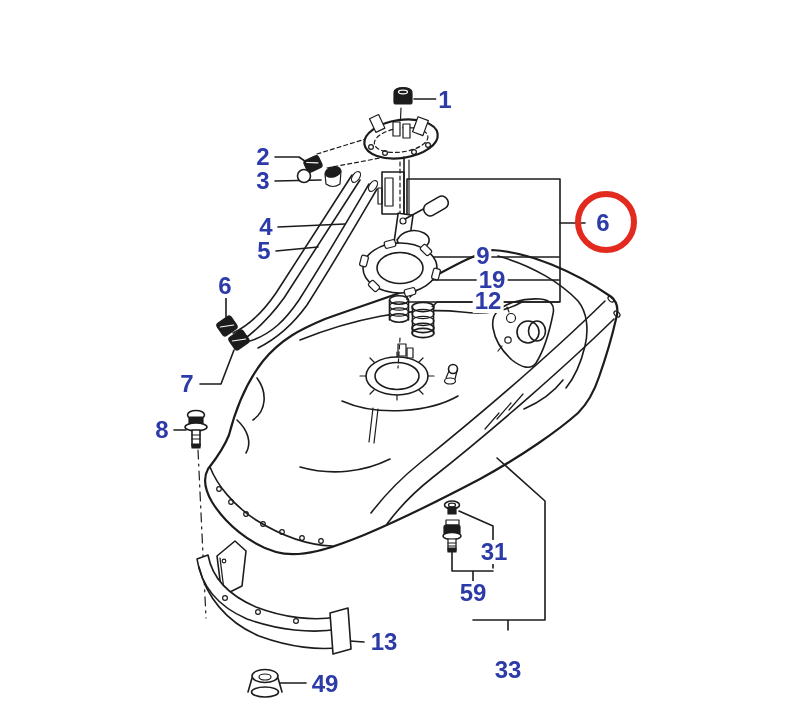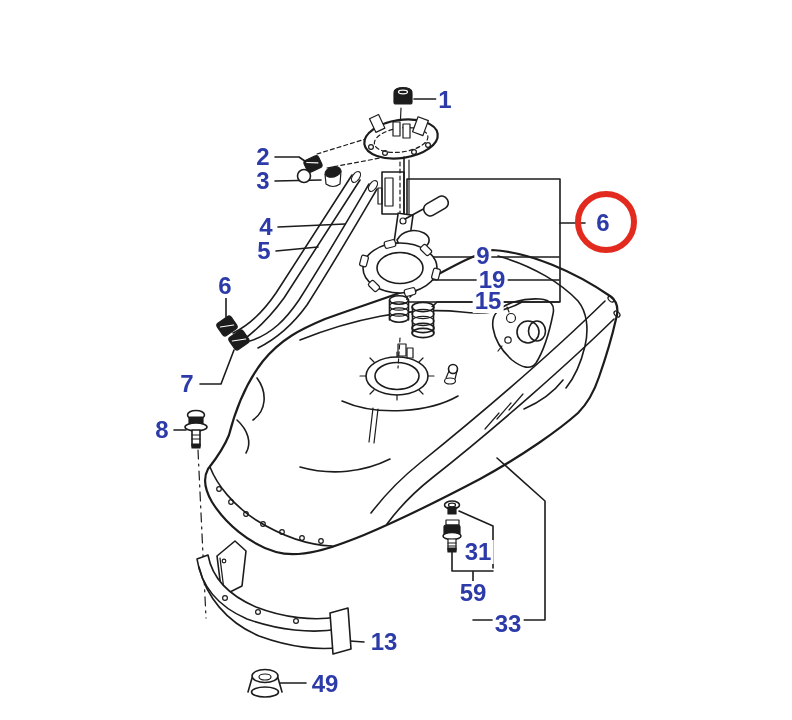--- a/index.html
+++ b/index.html
@@ -278,22 +278,22 @@
   <span class="callout" style="left:263px;top:157px">2</span>
   <span class="callout" style="left:263px;top:181px">3</span>
   <span class="callout" style="left:266px;top:227px">4</span>
   <span class="callout" style="left:264px;top:251px">5</span>
   <span class="callout" style="left:225px;top:286px">6</span>
   <span class="callout" style="left:187px;top:384px">7</span>
   <span class="callout" style="left:162px;top:430px">8</span>
   <span class="callout" style="left:483px;top:256px">9</span>
   <span class="callout" style="left:603px;top:223px">6</span>
   <span class="callout" style="left:492px;top:280px">19</span>
-  <span class="callout" style="left:488px;top:301px">15</span>
+  <span class="callout" style="left:488px;top:301px">12</span>
   <span class="callout" style="left:384px;top:642px">13</span>
-  <span class="callout" style="left:478px;top:552px">31</span>
+  <span class="callout" style="left:494px;top:552px">31</span>
   <span class="callout" style="left:473px;top:593px">59</span>
-  <span class="callout" style="left:508px;top:624px">33</span>
+  <span class="callout" style="left:508px;top:670px">33</span>
   <span class="callout" style="left:325px;top:684px">49</span>
 
   <div class="highlight-ring" style="left:606px;top:222px"></div>
 
 </div>
 
 </body></html>

